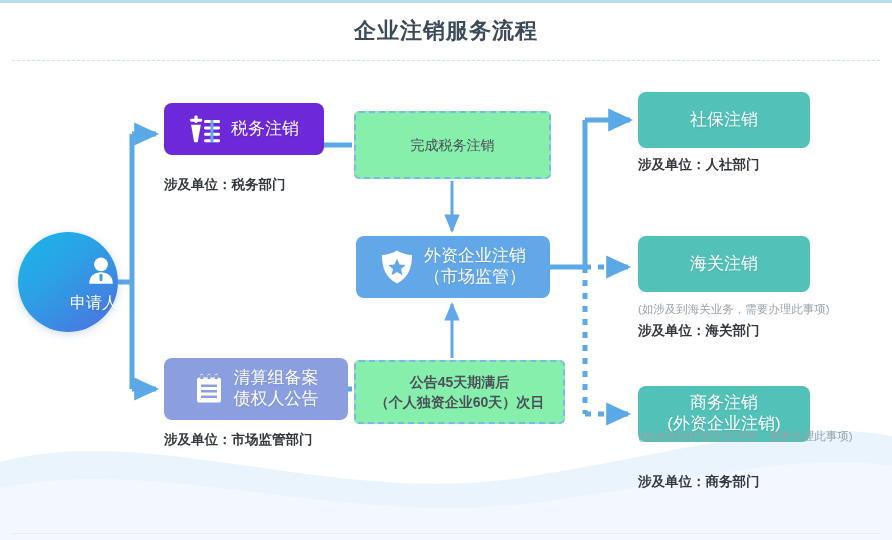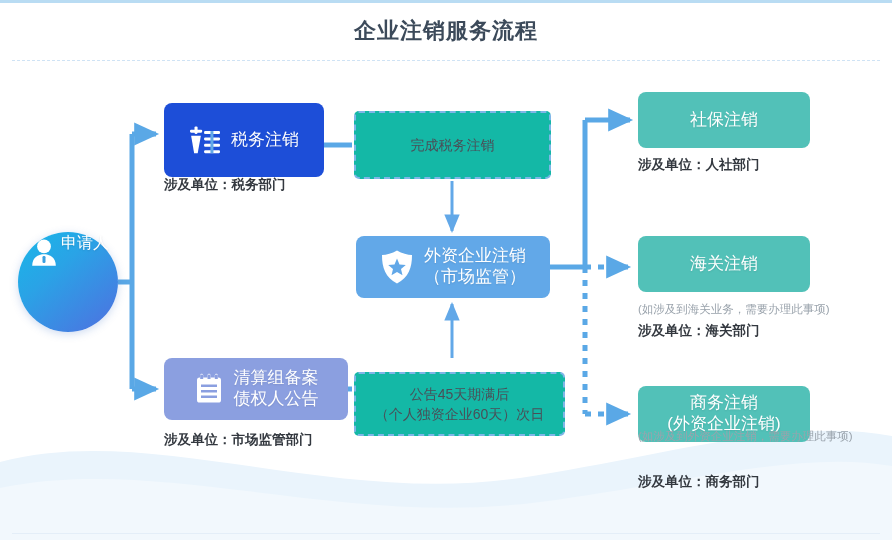--- a/index.html
+++ b/index.html
@@ -58,22 +58,22 @@
 
   
   .applicant {
     position: absolute;
     left: 18px; top: 232px;
     width: 100px; height: 100px;
     border-radius: 50%;
     background: linear-gradient(140deg, #18b7e8 0%, #2aa3e6 38%, #4f6fe0 100%);
     box-shadow: 0 2px 8px rgba(60,110,200,.25);
     display: flex;
-    flex-direction: row;
-    align-items: flex-start;
+    flex-direction: column;
+    align-items: flex-end;
     justify-content: center;
   }
   .applicant .person {
     margin-top: 4px;
   }
   .applicant .label {
     color: #ffffff;
     font-size: 16px;
     margin-top: 1px;
     text-shadow: 0 1px 2px rgba(0,0,0,.12);
@@ -96,22 +96,22 @@
     text-shadow: 0 1px 2px rgba(0,0,0,.10);
   }
   .node .ico {
     margin-right: 10px;
     flex: 0 0 auto;
     display: flex;
     align-items: center;
   }
   .node-tax {
     left: 164px; top: 103px;
-    width: 160px; height: 74px;
-    background: #1d4ed8;
+    width: 160px; height: 52px;
+    background: #6d28d9;
   }
   .node-liq {
     left: 164px; top: 358px;
     width: 184px; height: 62px;
     background: #8b9fe0;
   }
   .node-reg {
     left: 356px; top: 236px;
     width: 194px; height: 62px;
     background: #62a8e8;
@@ -122,39 +122,39 @@
   }
   .node-social { left: 638px; top: 92px; }
   .node-customs { left: 638px; top: 236px; }
   .node-commerce { left: 638px; top: 386px; }
 
   
   .dashed {
     position: absolute;
     border: 2px dashed #7fb6e8;
     border-radius: 5px;
-    background: #14b8a6;
+    background: #86efac;
     display: flex;
     align-items: center;
     justify-content: center;
     box-sizing: border-box;
   }
   .dashed .txt {
     font-size: 14px;
     color: #4a4f58;
     line-height: 1.45;
     text-align: center;
   }
   .dashed-tax {
     left: 354px; top: 111px;
     width: 197px; height: 68px;
   }
   .dashed-days {
-    left: 354px; top: 372px;
-    width: 211px; height: 64px;
+    left: 354px; top: 360px;
+    width: 211px; height: 64px; font-weight: bold;
   }
 
   
   .caption {
     position: absolute;
     font-size: 13.5px;
     font-weight: bold;
     color: #33383f;
     white-space: nowrap;
   }

